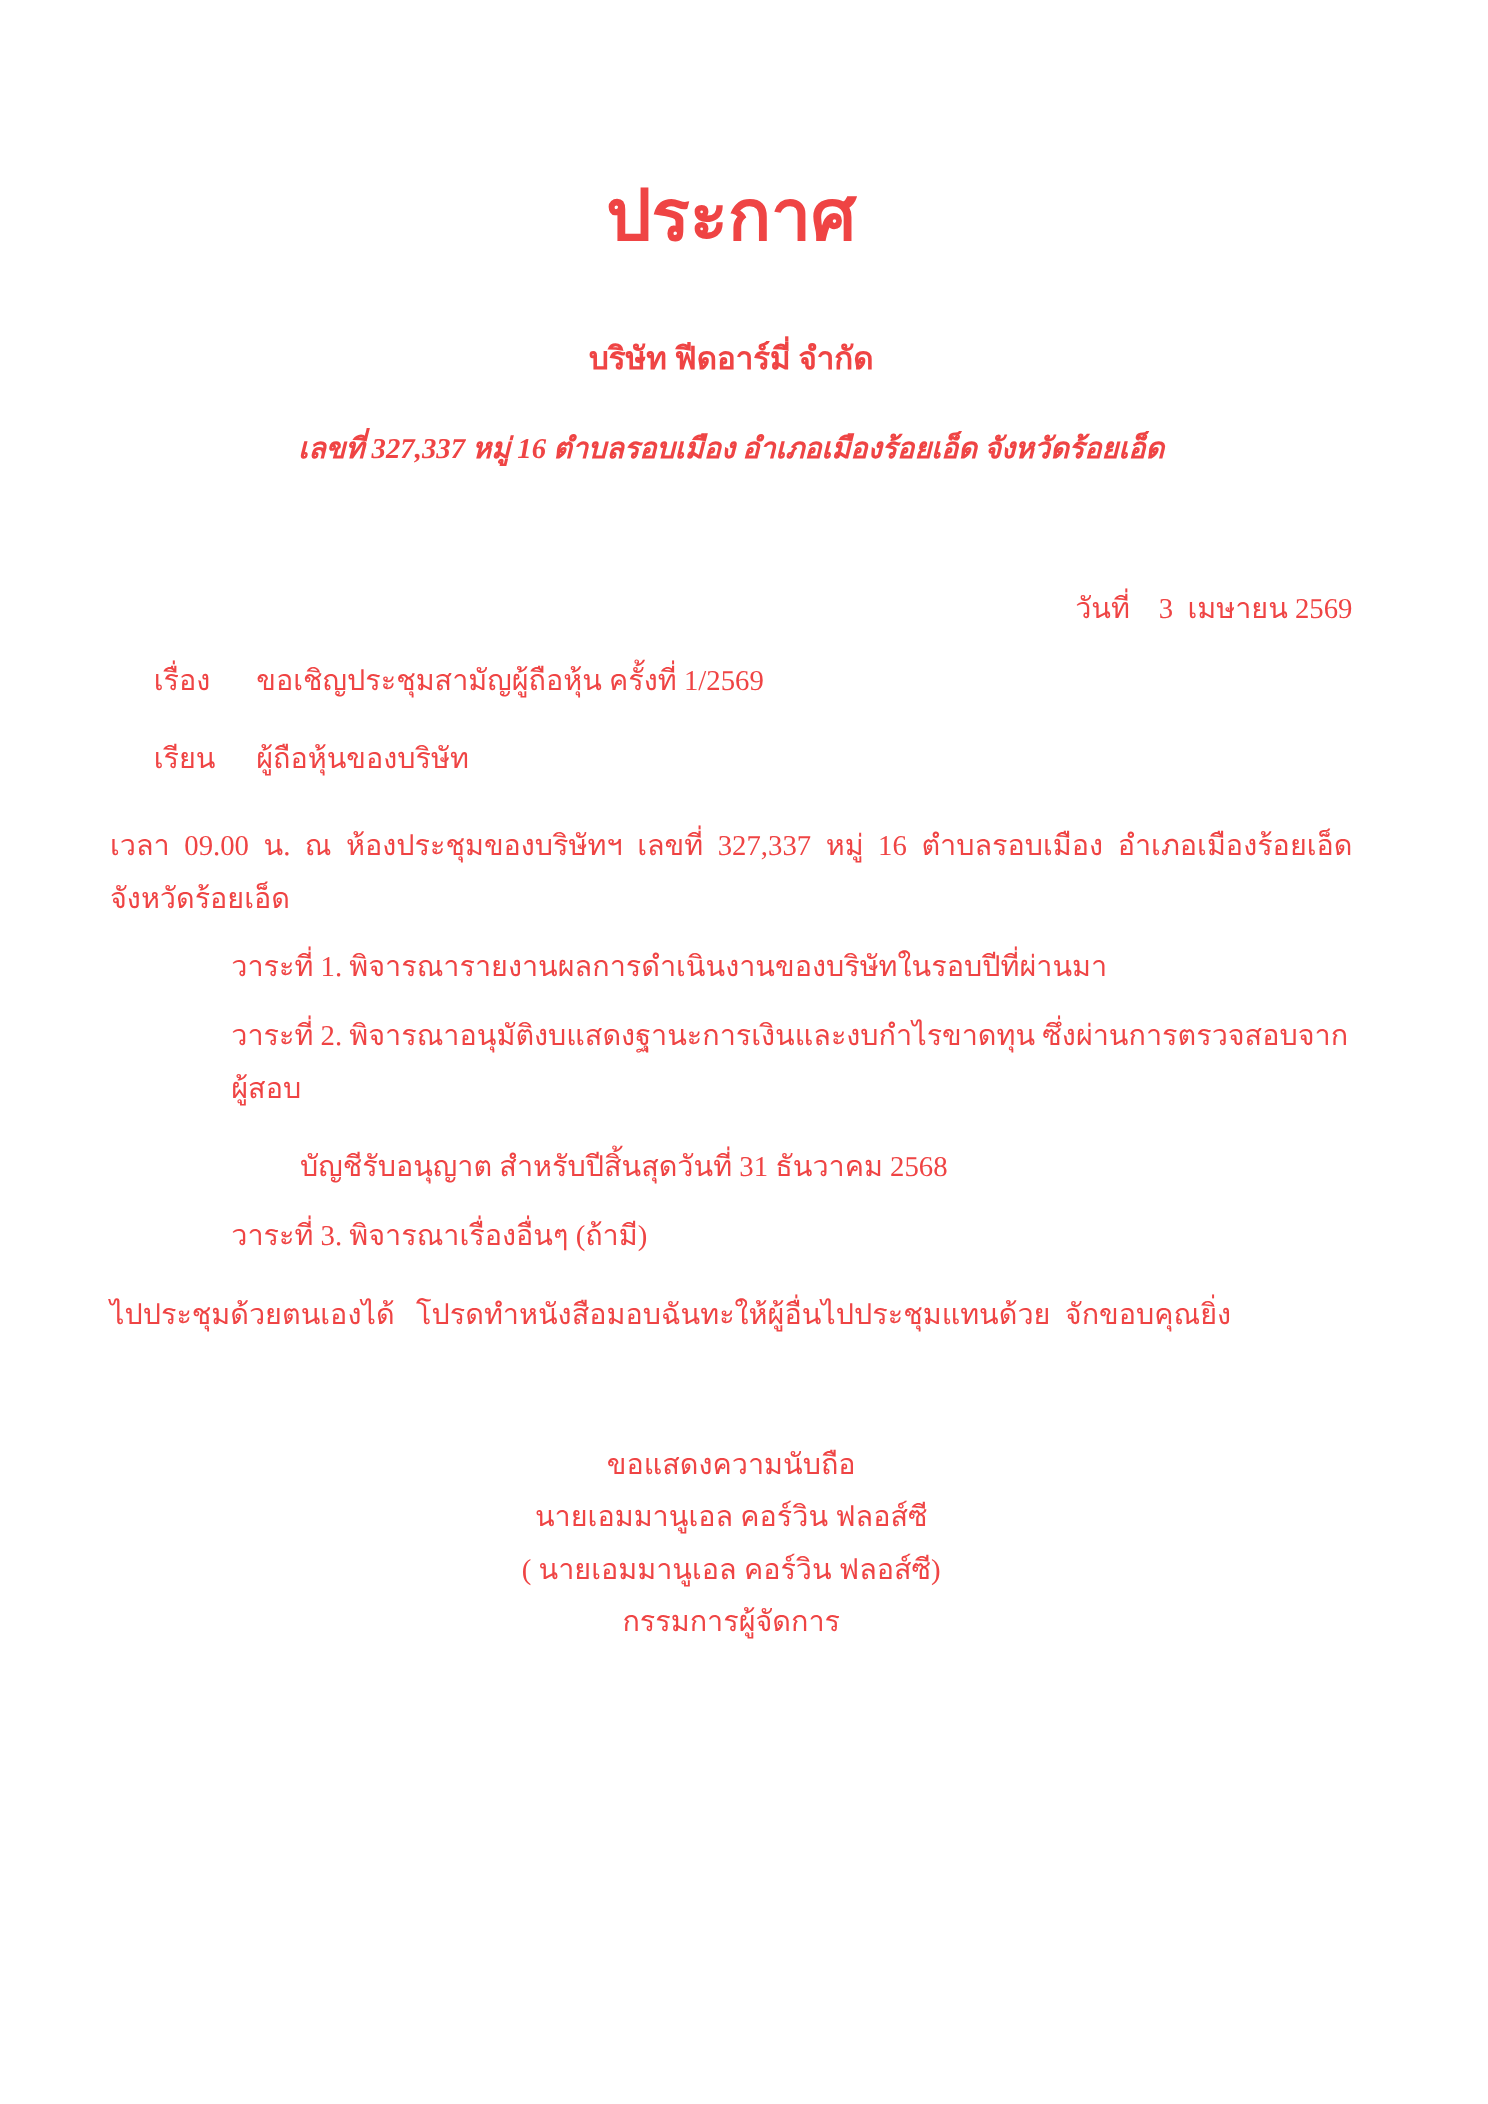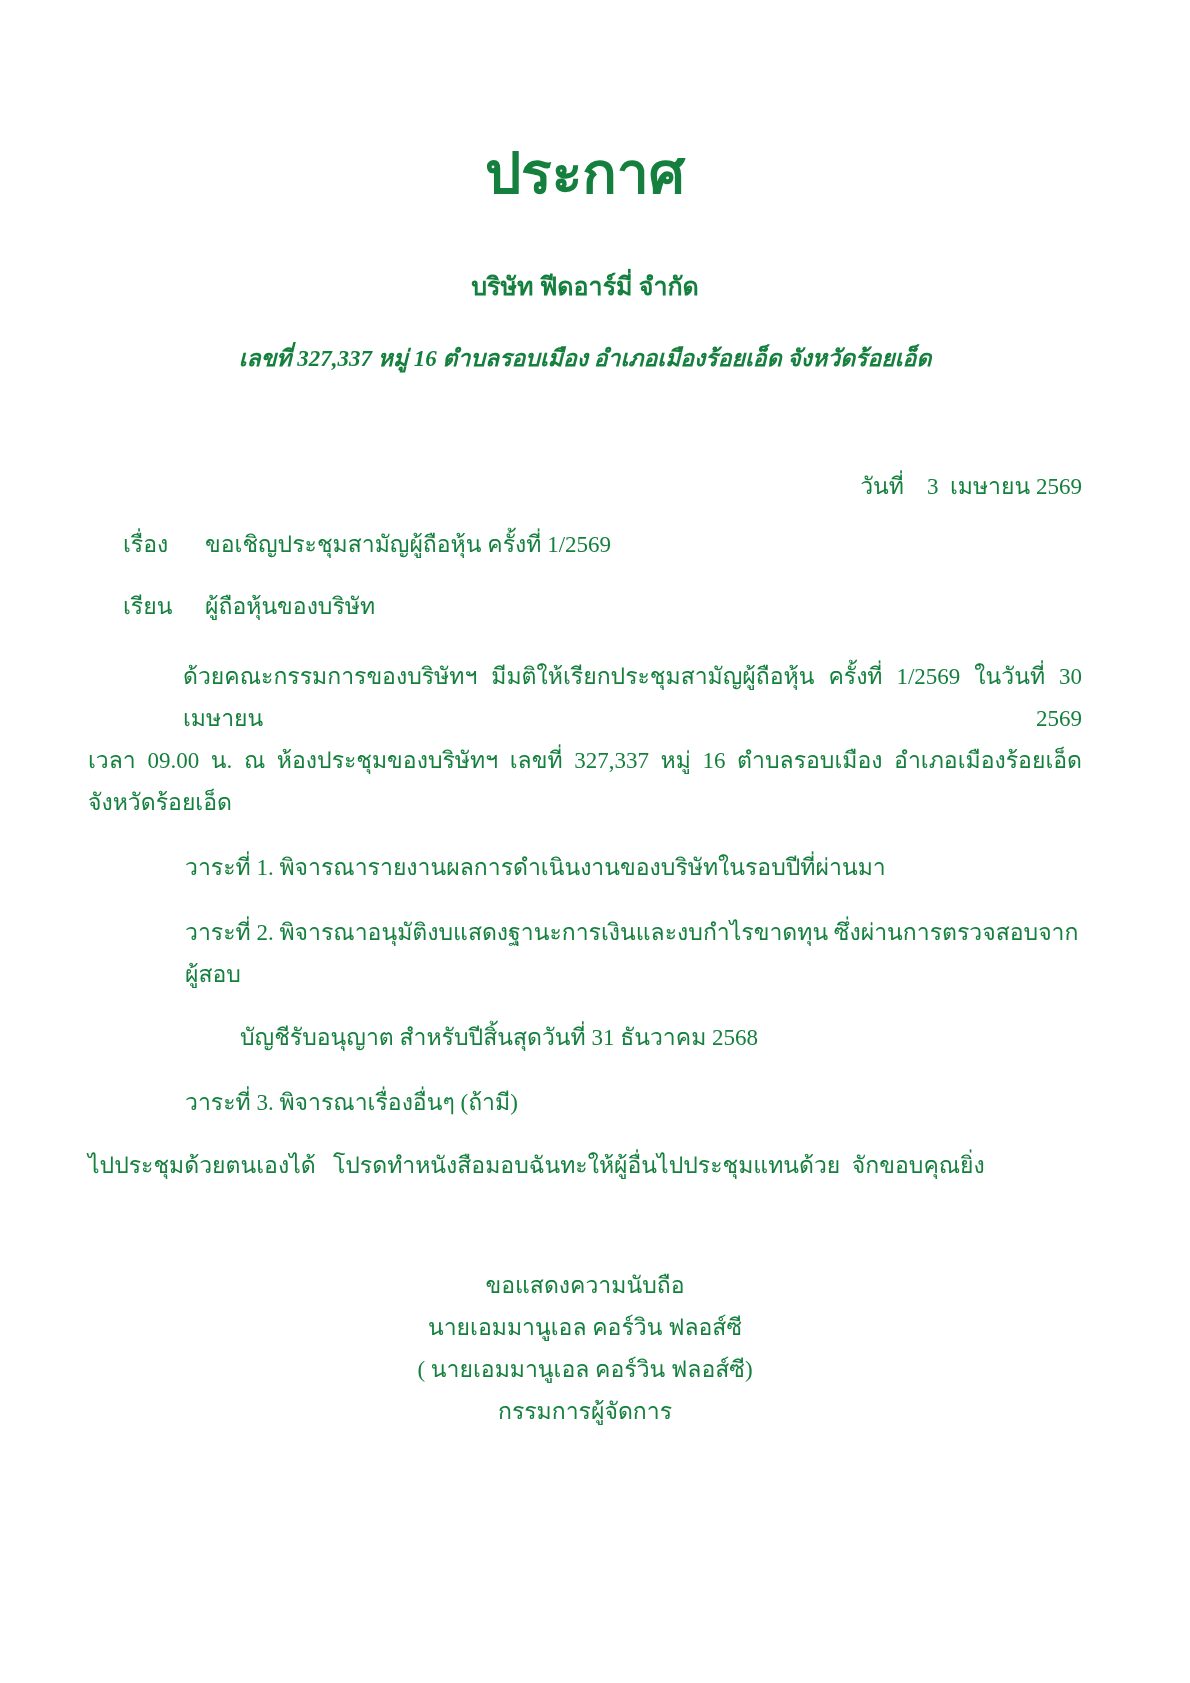--- a/index.html
+++ b/index.html
@@ -2,21 +2,21 @@
 <html><head>
 <meta charset="utf-8">
 <style>
   html, body { margin: 0; padding: 0; background: #ffffff; }
   .page {
     position: relative;
     width: 1190px;
     height: 1683px;
     margin: 0 auto;
     background: #ffffff;
-    color: #15803d;
+    color: #ef4444;
     font-family: "Liberation Serif", "DejaVu Serif", serif;
     font-size: 23px;
     overflow: hidden;
   }
   .content { padding: 0 108px 0 88px; }
 
   .doc-title {
     margin-top: 140px;
     text-align: center;
     font-size: 57px;
@@ -48,21 +48,21 @@
   .jline {
     text-align: justify;
     text-align-last: justify;
     line-height: 42px;
   }
   .jline.indent { padding-left: 95px; }
   .plain-line {
     line-height: 42px;
     white-space: pre-wrap;
   }
-  .agenda-item { margin-top: 23px; margin-left: 97px; line-height: 42px; }
+  .agenda-item { margin-top: 13px; margin-left: 97px; line-height: 42px; }
   .agenda-cont { margin-top: 21px; margin-left: 152px; line-height: 42px; }
   .closing { margin-top: 21px; }
   .closing .jline { margin-bottom: 21px; }
 
   .signoff { margin-top: 78px; text-align: center; }
   .signoff div { line-height: 42px; }
   .signoff .respect { margin-top: 0; }
 </style>
 </head>
 <body>
@@ -80,21 +80,20 @@
 
     <div class="field-row">
       <span class="label">เรื่อง</span><span>ขอเชิญประชุมสามัญผู้ถือหุ้น ครั้งที่ 1/2569</span>
     </div>
 
     <div class="field-row">
       <span class="label">เรียน</span><span>ผู้ถือหุ้นของบริษัท</span>
     </div>
 
     <div class="para">
-      <div class="jline indent">ด้วยคณะกรรมการของบริษัทฯ มีมติให้เรียกประชุมสามัญผู้ถือหุ้น ครั้งที่ 1/2569 ในวันที่ 30 เมษายน 2569</div>
       <div class="jline">เวลา 09.00 น. ณ ห้องประชุมของบริษัทฯ เลขที่ 327,337 หมู่ 16 ตำบลรอบเมือง อำเภอเมืองร้อยเอ็ด จังหวัดร้อยเอ็ด</div>
     </div>
 
     <div class="agenda-item">วาระที่  1.  พิจารณารายงานผลการดำเนินงานของบริษัทในรอบปีที่ผ่านมา</div>
 
     <div class="agenda-item">วาระที่  2.  พิจารณาอนุมัติงบแสดงฐานะการเงินและงบกำไรขาดทุน ซึ่งผ่านการตรวจสอบจากผู้สอบ</div>
 
     <div class="agenda-cont">บัญชีรับอนุญาต สำหรับปีสิ้นสุดวันที่ 31  ธันวาคม  2568</div>
 
     <div class="agenda-item">วาระที่  3.  พิจารณาเรื่องอื่นๆ  (ถ้ามี)</div>

